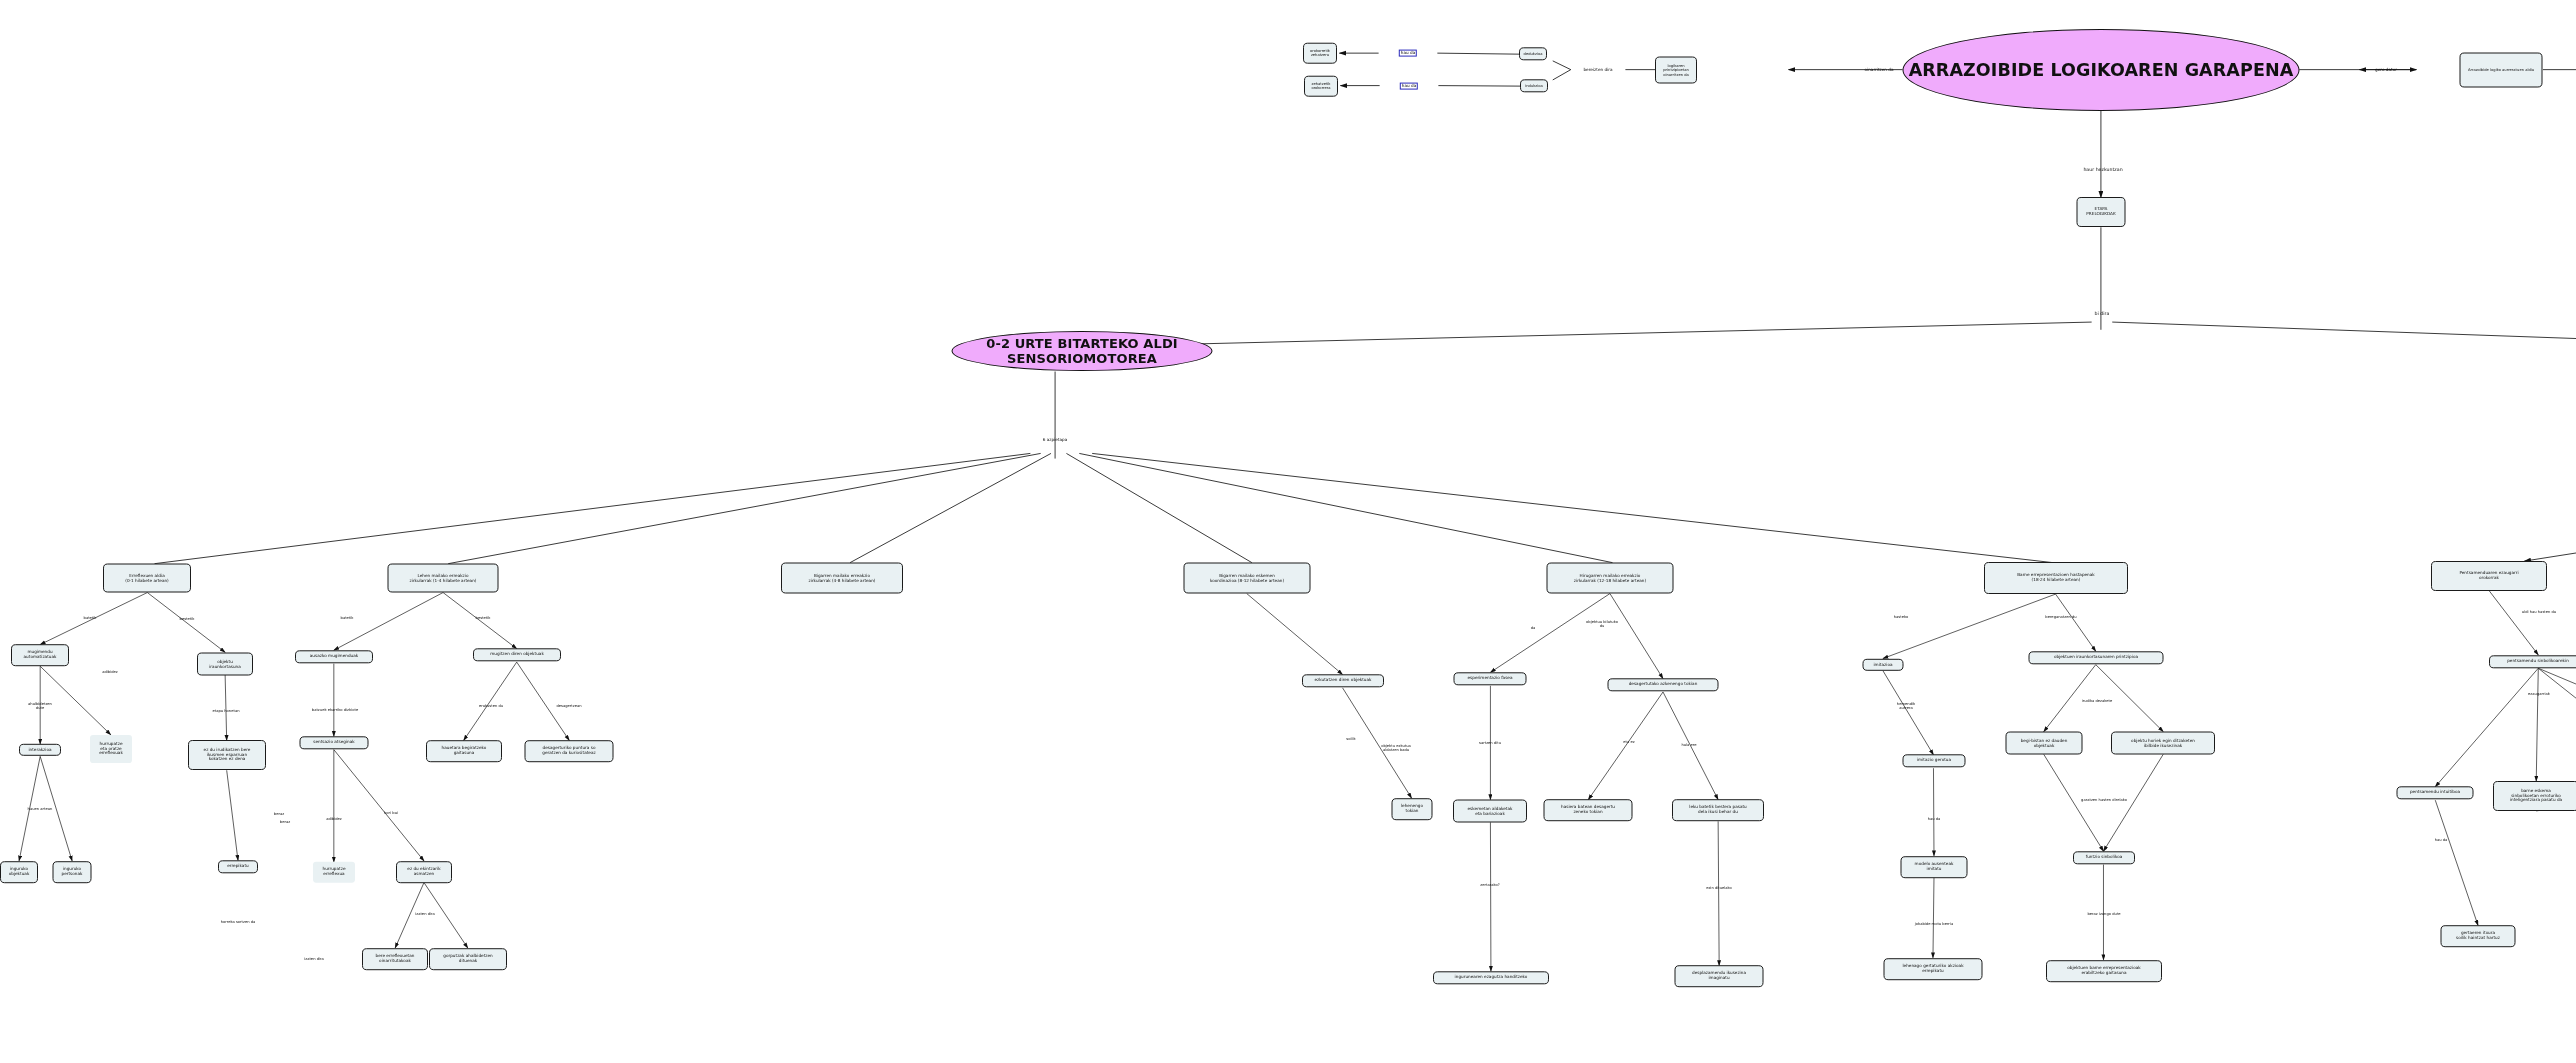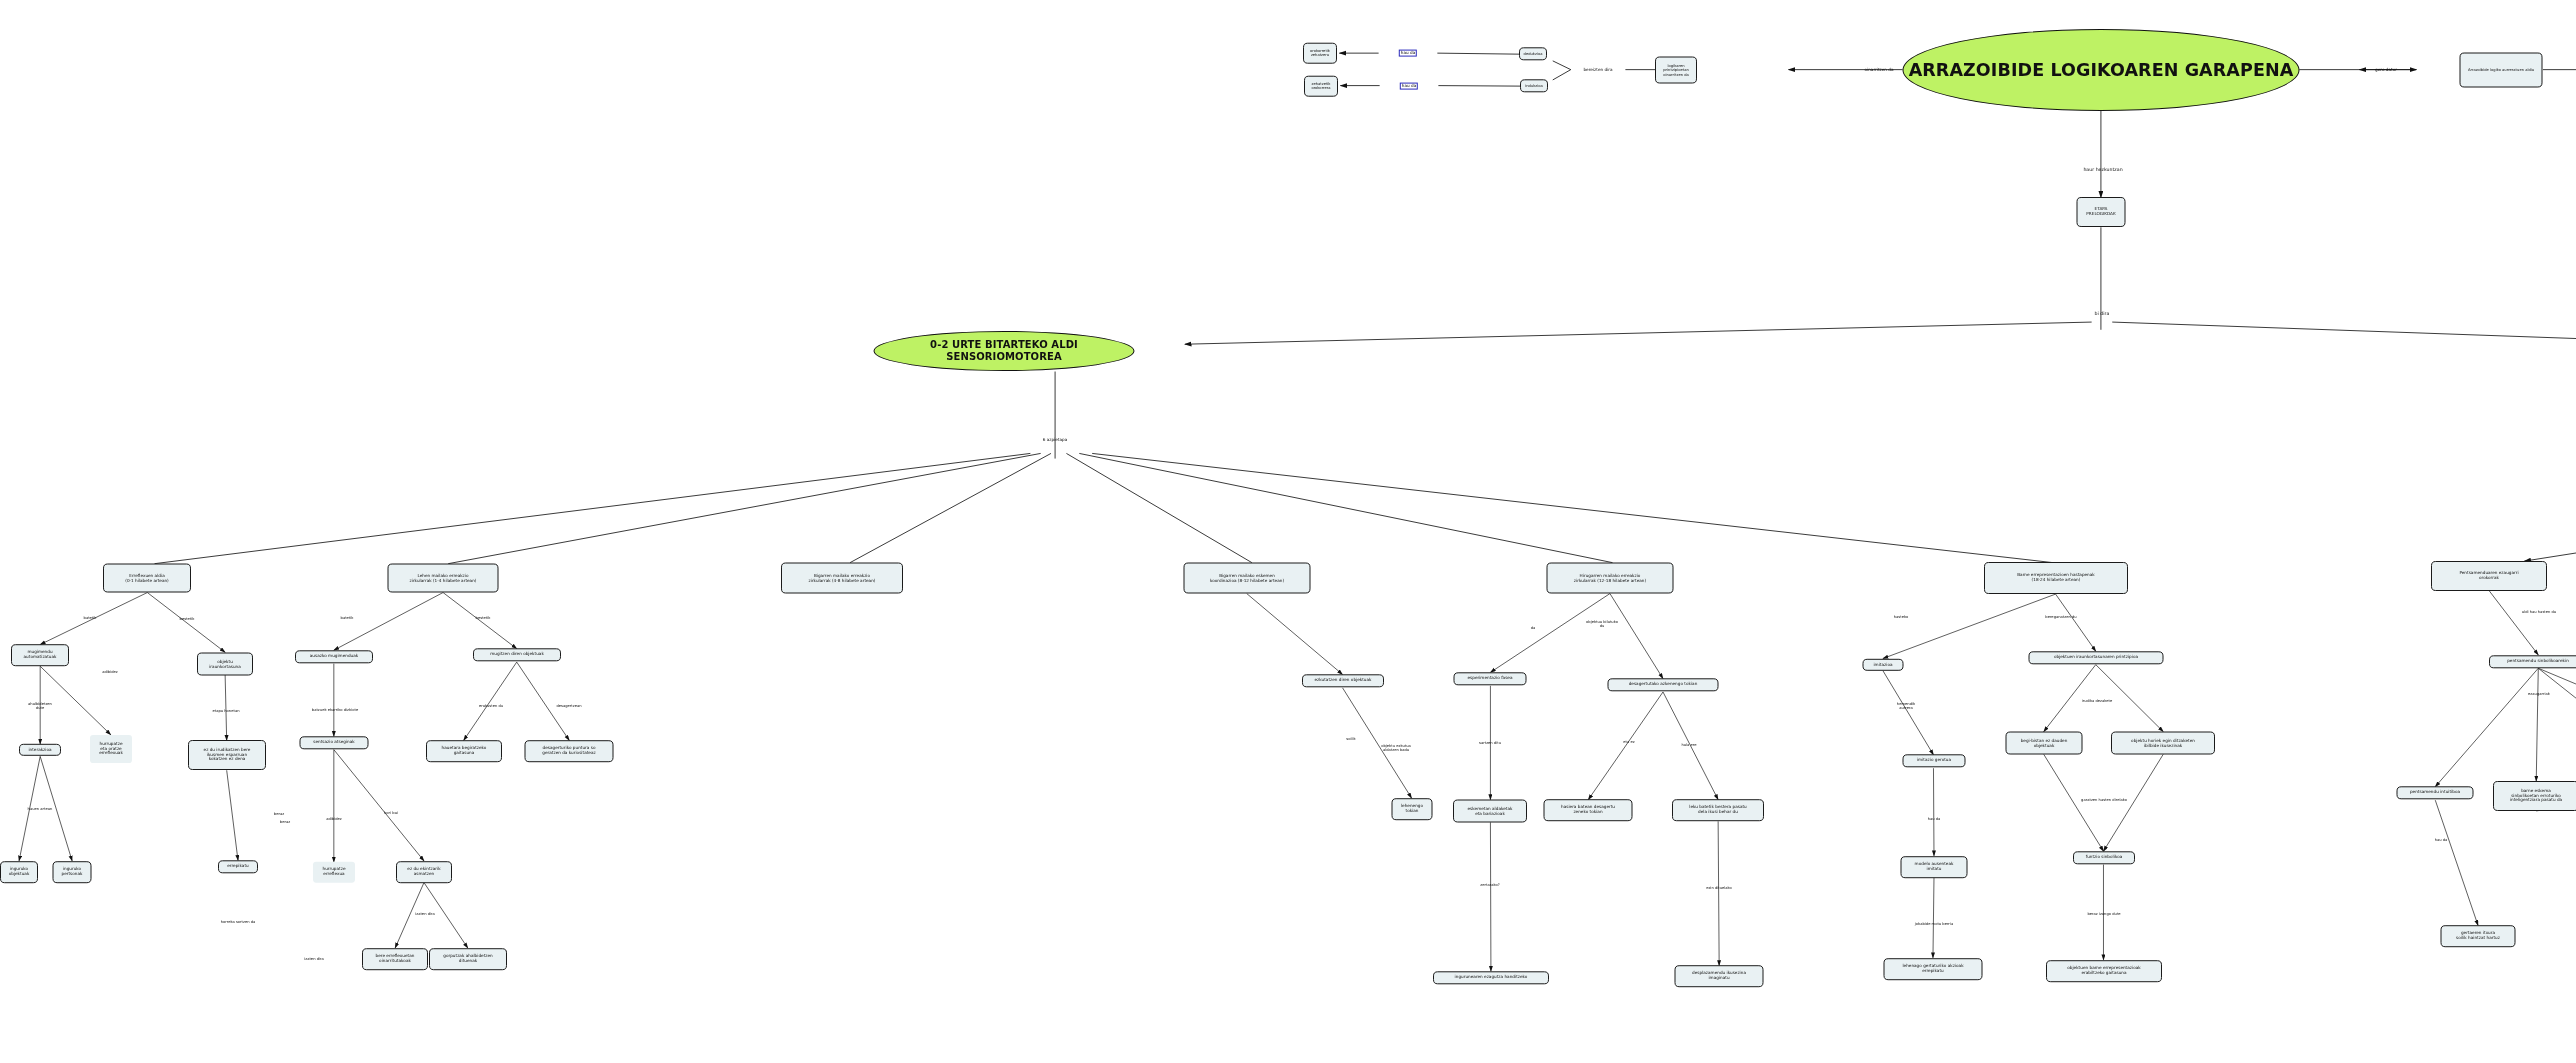--- a/index.html
+++ b/index.html
@@ -20,21 +20,21 @@
     line-height:1.18;
     padding:1.5px 2.6px;
     transform:translate(-50%,-50%);
     white-space:pre-line;
   }
   .node.plain{ border:none;border-radius:3.1px;background:#e9f1f3; }
   .node.ellipse{
     border-radius:50%;
     font-weight:bold;
     letter-spacing:0.1px;
-    background:#bef264;
+    background:#f0abfc;
     border:0.8px solid #111;
   }
   .node.root{ font-size:17.5px; }
   .node.stage-ellipse{ font-size:7.7px; }
 
   .lbl{
     position:absolute;
     transform:translate(-50%,-50%);
     color:#111;
     background:transparent;
@@ -154,21 +154,21 @@
     <div class="node" style="left: 1676px; top: 70px; width: 42px; height: 27px; font-size: 3.7px;">logikaren printzipioetan
 oinarritzen da</div>
     <div class="node" style="left: 1533px; top: 54px; width: 28px; height: 13.4px; font-size: 3.7px;">dedukzioa</div>
     <div class="node" style="left: 1534px; top: 86px; width: 28px; height: 13.4px; font-size: 3.7px;">indukzioa</div>
     <div class="node" style="left: 1320px; top: 53px; width: 34px; height: 20.6px; font-size: 3.7px;">orokorretik
 zehatzera</div>
     <div class="node" style="left: 1321px; top: 86px; width: 34px; height: 20.6px; font-size: 3.7px;">zehatzetik
 orokorrera</div>
     <div class="node" style="left: 2501px; top: 70px; width: 83px; height: 35px; font-size: 3.7px;">Arrazoibide logiko aurreratuen aldia</div>
     <div class="node" style="left: 2101px; top: 212px; width: 49px; height: 30px; font-size: 4.2px;">ETAPA PRELOGIKOAK</div>
-    <div class="node ellipse stage-ellipse" style="left: 1004px; top: 351px; width: 261px; height: 40px; font-size: 10px;">0-2 URTE BITARTEKO ALDI SENSORIOMOTOREA</div>
+    <div class="node ellipse stage-ellipse" style="left: 1082px; top: 351px; width: 261px; height: 40px; font-size: 13px;">0-2 URTE BITARTEKO ALDI SENSORIOMOTOREA</div>
     <div class="node" style="left: 147px; top: 578px; width: 88px; height: 29px; font-size: 4.2px;">Erreflexuen aldia
 (0-1 hilabete artean)</div>
     <div class="node" style="left: 443px; top: 578px; width: 111px; height: 29px; font-size: 4.2px;">Lehen mailako erreakzio
 zirkularrak (1-4 hilabete artean)</div>
     <div class="node" style="left: 842px; top: 578px; width: 122px; height: 31px; font-size: 4.2px;">Bigarren mailako erreakzio
 zirkularrak (4-8 hilabete artean)</div>
     <div class="node" style="left: 1247px; top: 578px; width: 127px; height: 31px; font-size: 4.2px;">Bigarren mailako eskemen
 koordinazioa (8-12 hilabete artean)</div>
     <div class="node" style="left: 1610px; top: 578px; width: 127px; height: 31px; font-size: 4.2px;">Hirugarren mailako erreakzio
 zirkularrak (12-18 hilabete artean)</div>

